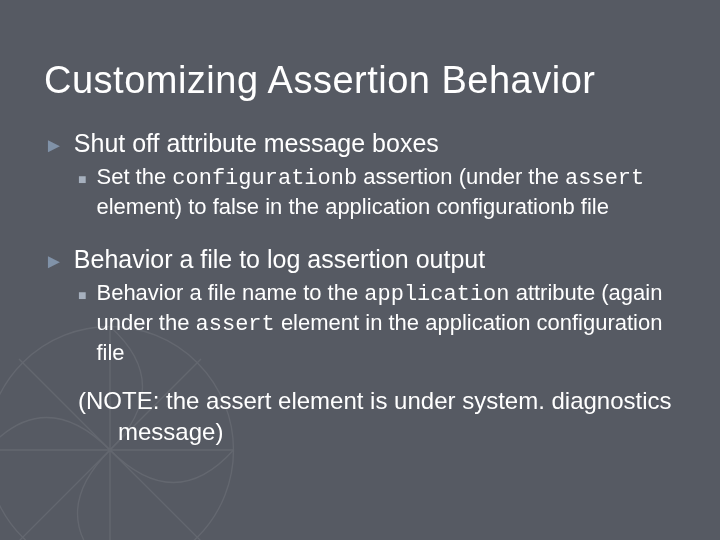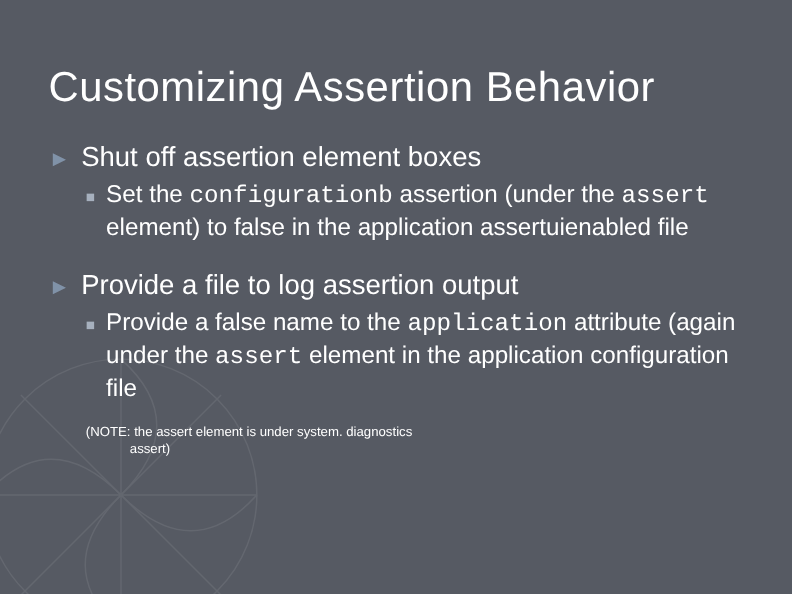--- a/index.html
+++ b/index.html
@@ -61,21 +61,21 @@
     margin: 2px 0 22px 34px;
   }
   .bullet-l2 .marker {
     color: #a6b0be;
     font-size: 14px;
     margin-right: 10px;
     margin-top: 8px;
     flex: 0 0 auto;
   }
   .note {
-    font-size: 12px;
+    font-size: 24px;
     line-height: 1.3;
     margin: -4px 0 0 34px;
   }
   .note .indent {
     display: block;
     margin-left: 40px;
   }
   .code {
     font-family: "Courier New", Courier, monospace;
   }
@@ -91,40 +91,40 @@
     <path d="M5 100 Q50 50 100 100 Q150 150 195 100"></path>
   </g>
 </svg>
 
 <div class="slide">
 
   <h1 class="title">Customizing Assertion Behavior</h1>
 
   <div class="bullet-l1">
     <span class="marker">►</span>
-    <span>Shut off assertion element boxes</span>
+    <span>Shut off attribute message boxes</span>
   </div>
 
   <div class="bullet-l2">
     <span class="marker">■</span>
     <span>
-      <span>Set the </span><span class="code">configurationb</span><span> assertion (under the </span><span class="code">assert</span><span> element) to false in the application assertuienabled file</span>
+      <span>Set the </span><span class="code">configurationb</span><span> assertion (under the </span><span class="code">assert</span><span> element) to false in the application configurationb file</span>
     </span>
   </div>
 
   <div class="bullet-l1">
     <span class="marker">►</span>
-    <span>Provide a file to log assertion output</span>
+    <span>Behavior a file to log assertion output</span>
   </div>
 
   <div class="bullet-l2">
     <span class="marker">■</span>
     <span>
-      <span>Provide a false name to the </span><span class="code">application</span><span> attribute (again under the </span><span class="code">assert</span><span> element in the application configuration file</span>
+      <span>Behavior a file name to the </span><span class="code">application</span><span> attribute (again under the </span><span class="code">assert</span><span> element in the application configuration file</span>
     </span>
   </div>
 
   <div class="note">
     <span>(NOTE: the assert element is under system. diagnostics</span>
-    <span class="indent">assert)</span>
+    <span class="indent">message)</span>
   </div>
 
 </div>
 
 </body></html>

